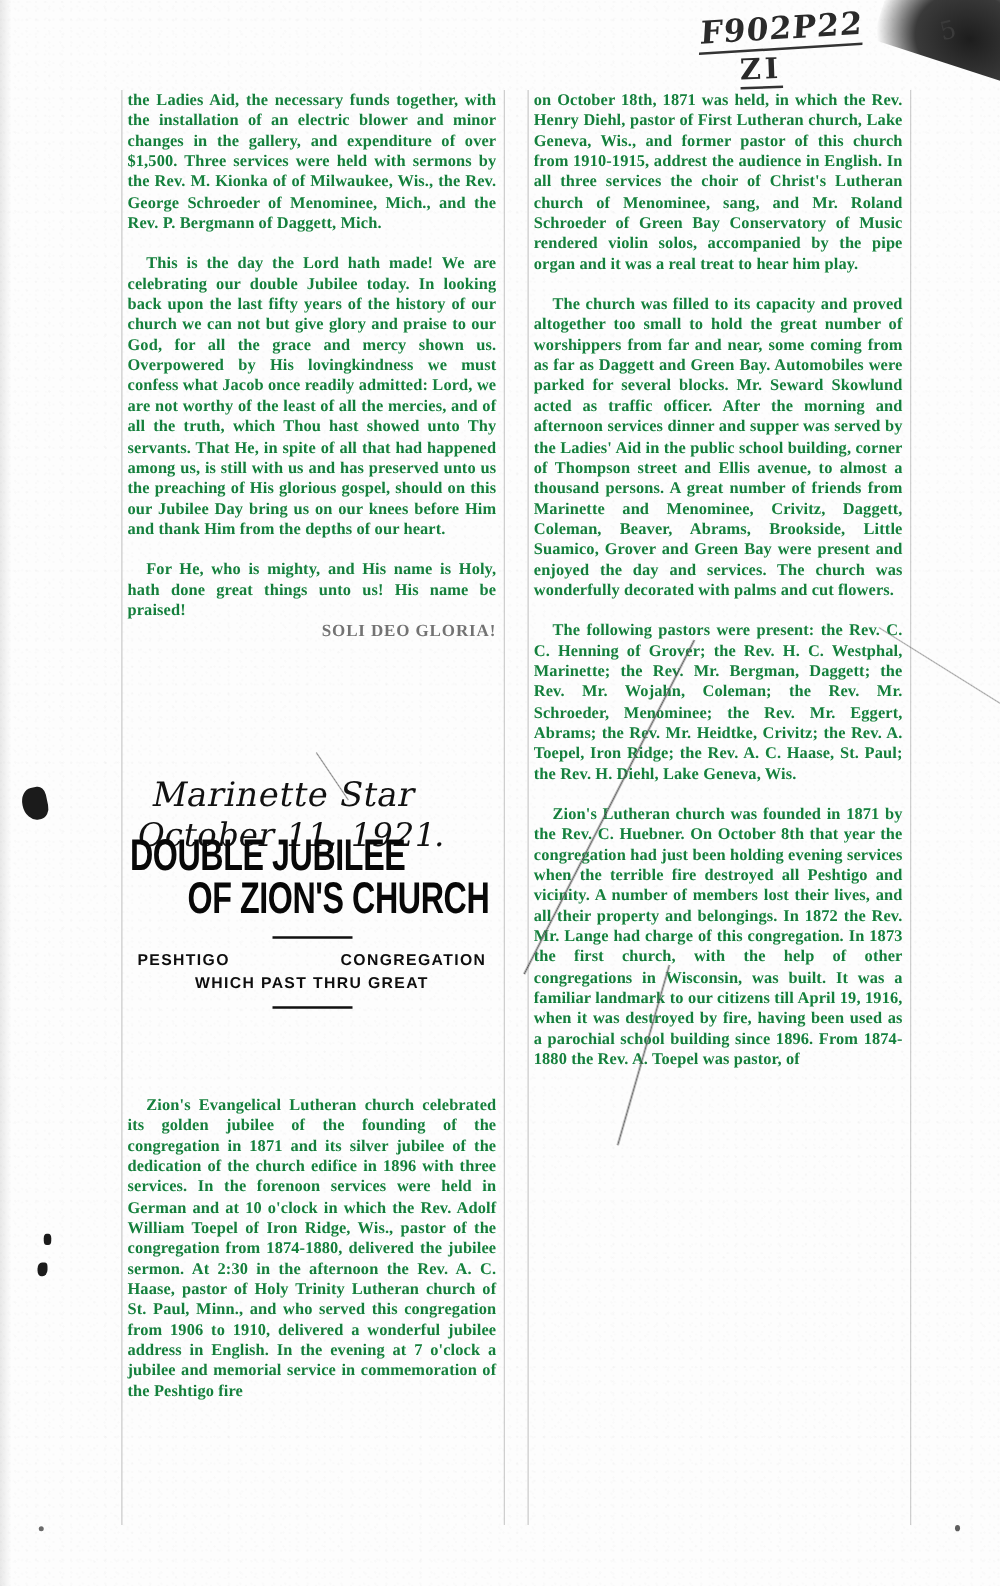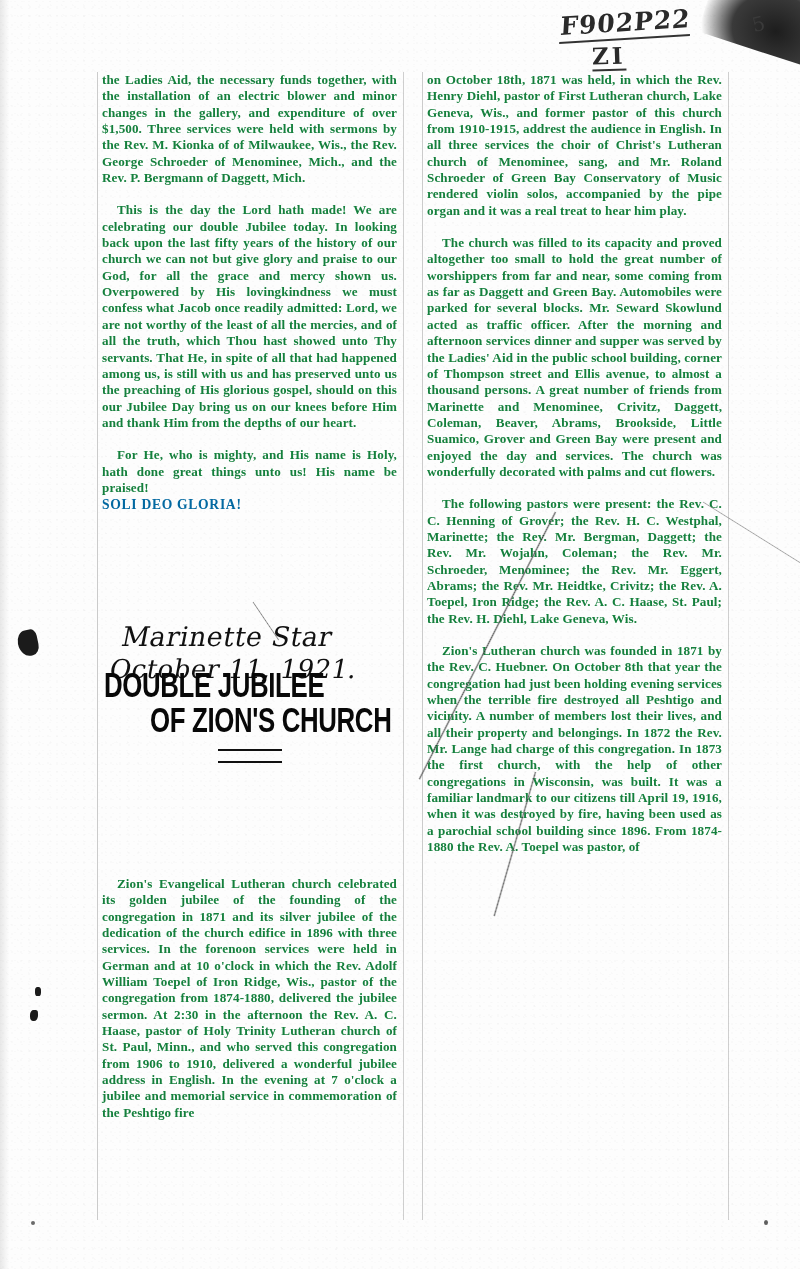--- a/index.html
+++ b/index.html
@@ -126,27 +126,27 @@
     color: #15803d;
     margin: 0 0 0 0;
     letter-spacing: .1px;
     font-weight: 600;
     -webkit-font-smoothing: none;
   }
   .ptext.indent { text-indent: 15px; }
   .ptext + .ptext { margin-top: 16px; }
 
   .center-line {
-    text-align: left;
+    text-align: right;
     font-family: "Liberation Serif", serif;
     font-weight: 700;
     font-size: 13.6px;
     line-height: 17px;
     letter-spacing: .7px;
-    color: #0369a1;
+    color: #737373;
   }
 
   
   #handnote {
     position: absolute;
     left: 6px;
     top: 548px;
     width: 300px;
     color: #111;
     font-family: "DejaVu Serif", serif;
@@ -292,20 +292,25 @@
       <div id="handnote">
         <span class="hline l1">Marinette Star</span>
         <span class="hline l2">October 11, 1921.</span>
       </div>
 
       <div id="headline">
         <div class="hl-big l1">DOUBLE JUBILEE</div>
         <div class="hl-big l2">OF ZION'S CHURCH</div>
         <div class="hl-rule"></div>
         <div class="hl-sub">
+          <div class="spread">
+            <span>PESHTIGO</span>
+            <span>CONGREGATION</span>
+          </div>
+          <div>WHICH PAST THRU GREAT</div>
         </div>
         <div class="hl-rule bottom"></div>
       </div>
 
       <div style="position:absolute; left:0; top:804px; width:100%;">
         <p class="ptext indent">Zion's Evangelical Lutheran church celebrated its golden jubilee of the founding of the congregation in 1871 and its silver jubilee of the dedication of the church edifice in 1896 with three services. In the forenoon services were held in German and at 10 o'clock in which the Rev. Adolf William Toepel of Iron Ridge, Wis., pastor of the congregation from 1874-1880, delivered the jubilee sermon. At 2:30 in the afternoon the Rev. A. C. Haase, pastor of Holy Trinity Lutheran church of St. Paul, Minn., and who served this congregation from 1906 to 1910, delivered a wonderful jubilee address in English. In the evening at 7 o'clock a jubilee and memorial service in commemoration of the Peshtigo fire</p>
       </div>
     </div>
 
     <div class="col col-right">

